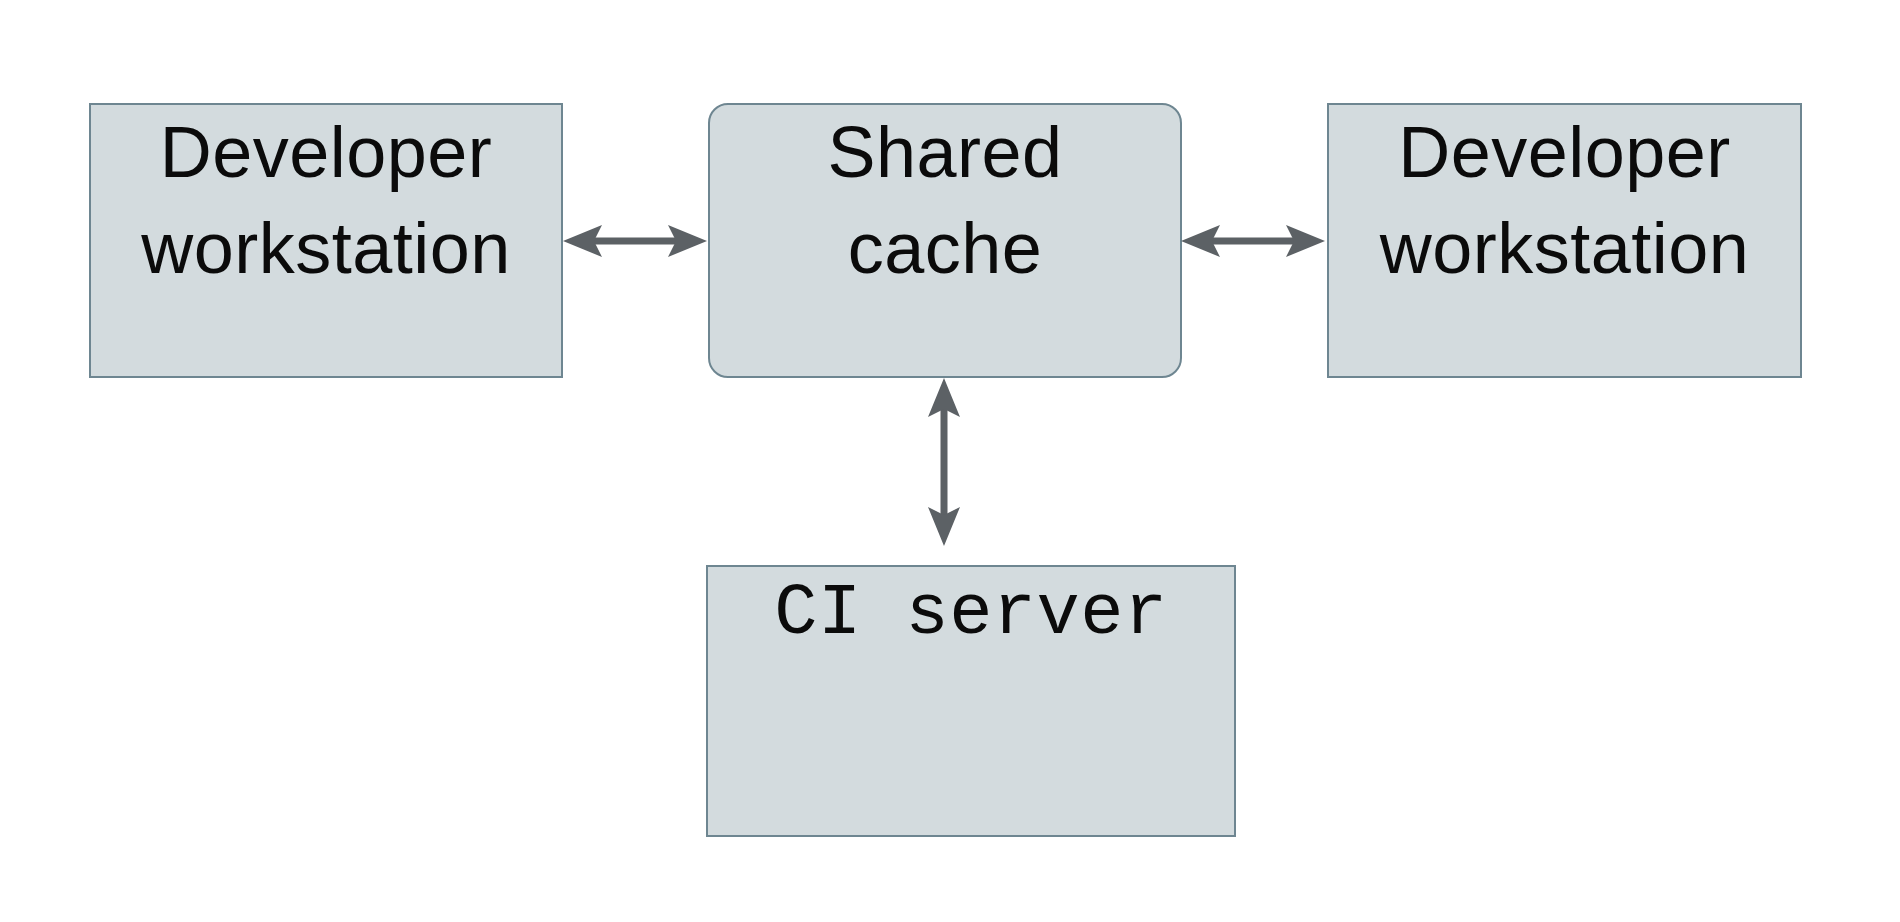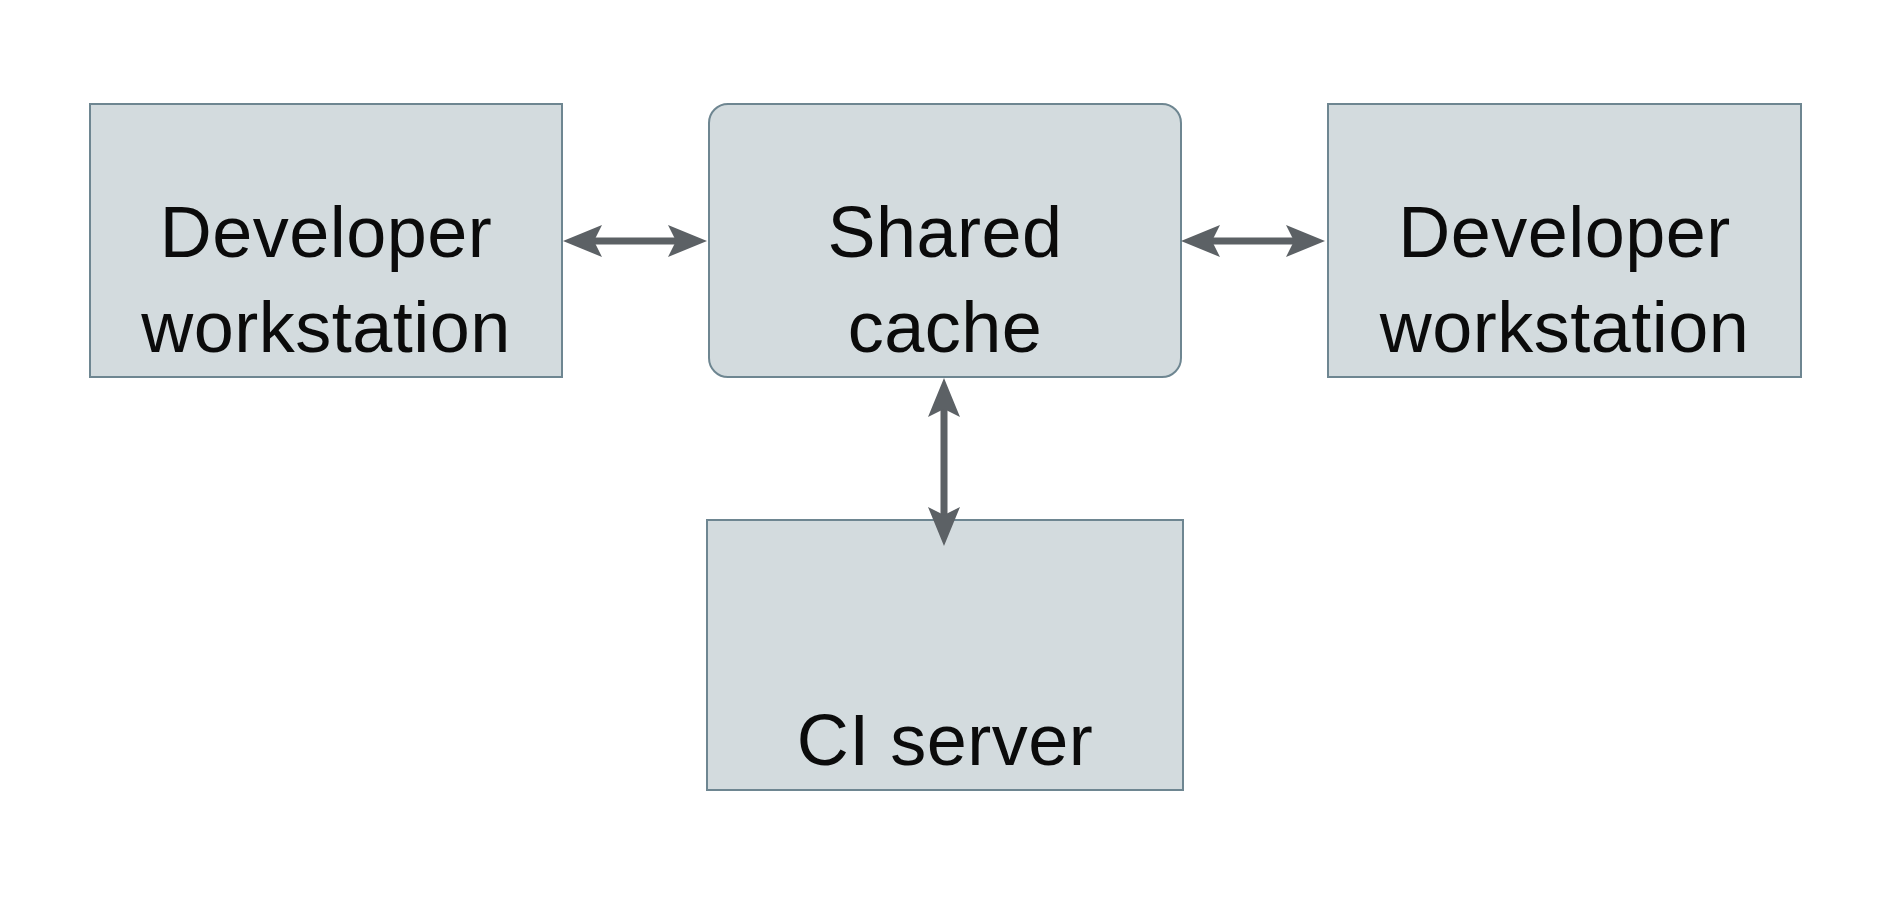--- a/index.html
+++ b/index.html
@@ -19,35 +19,35 @@
     width: 1900px;
     height: 922px;
     background: var(--bg);
     overflow: hidden;
   }
   .node {
     position: absolute;
     background: var(--node-fill);
     border: 2px solid var(--node-border);
     display: flex;
-    align-items: flex-end;
+    align-items: flex-start;
     justify-content: center;
     text-align: center;
   }
   .node-label {
     font-size: 72px;
     line-height: 1.33;
     color: var(--text);
     white-space: pre-line;
     letter-spacing: 0.5px;
   }
   #node-dev-left   { left: 89px;   top: 103px; width: 474px; height: 275px; }
   #node-cache      { left: 708px;  top: 103px; width: 474px; height: 275px; border-radius: 20px; }
   #node-dev-right  { left: 1327px; top: 103px; width: 475px; height: 275px; }
-  #node-ci         { left: 706px;  top: 519px; width: 478px; height: 272px; }
+  #node-ci         { left: 706px;  top: 565px; width: 530px; height: 272px; font-family: Liberation Mono, monospace; }
 
   .edge { position: absolute; }
   #edge-left-cache  { left: 561px;  top: 211px; }
   #edge-cache-right { left: 1179px; top: 211px; }
   #edge-cache-ci    { left: 914px;  top: 376px; }
 
   .arrow-shape { fill: var(--arrow); stroke: none; }
 </style>
 </head>
 <body>

